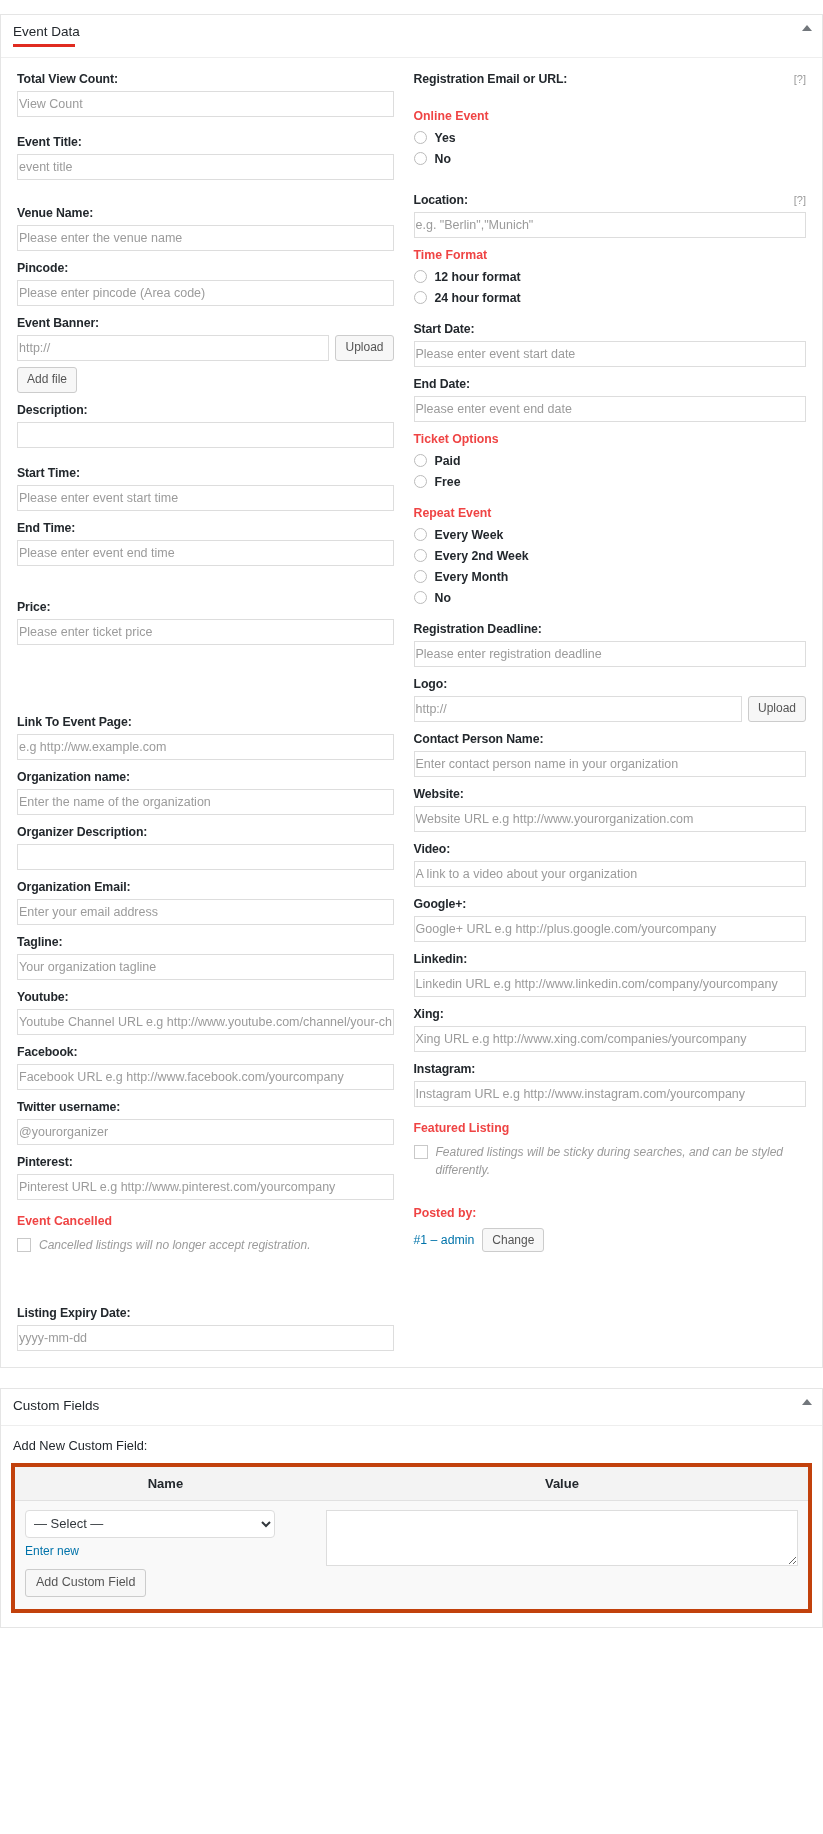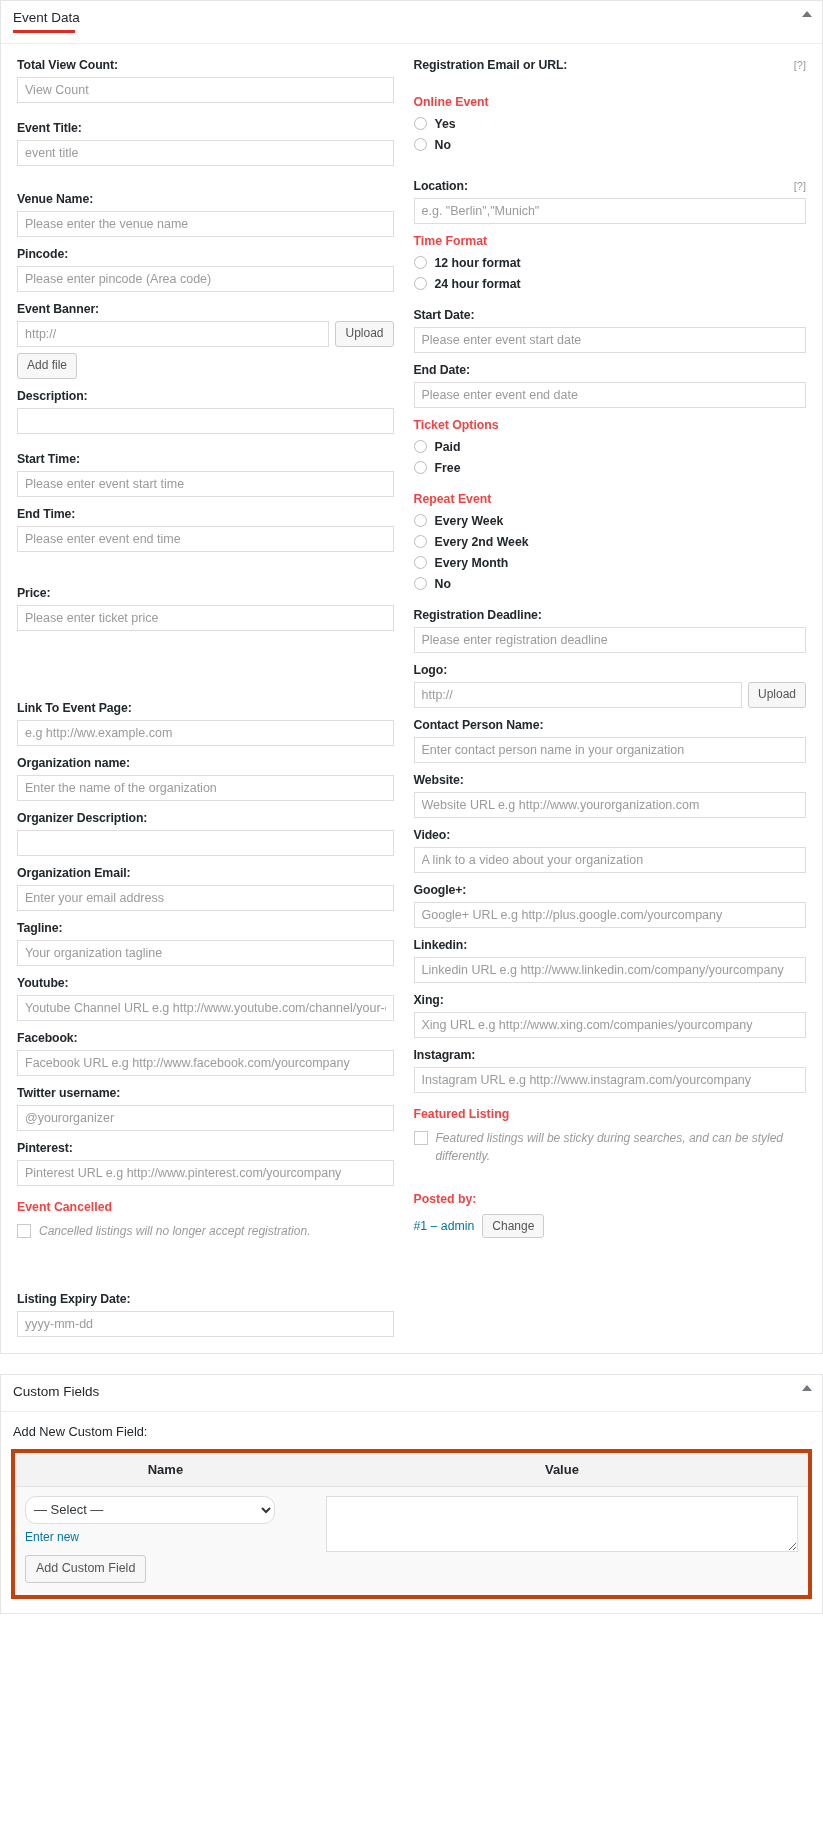--- a/index.html
+++ b/index.html
@@ -8,20 +8,21 @@
     background: #ffffff;
     font-family: "Liberation Sans", sans-serif;
     color: #23282d;
   }
   body { width: 823px; }
 
   .metabox {
     border: 1px solid #e5e5e5;
     background: #fff;
     margin-bottom: 20px;
+    margin-top: 14px;
   }
   .metabox-header {
     position: relative;
     border-bottom: 1px solid #eee;
     padding: 8px 12px 10px 12px;
     font-size: 13.5px;
     color: #23282d;
     line-height: 1.3;
   }
   .metabox-header .hdr-title { display: inline-block; }
@@ -70,21 +71,21 @@
   }
   .help-tip {
     color: #9a9a9a;
     font-size: 11px;
     font-weight: normal;
     cursor: pointer;
   }
   input[type="text"], input[type="email"], input.textlike {
     width: 100%;
     height: 26px;
-    padding: 3px 7px;
+    padding: 3px 1px;
     border: 1px solid #ddd;
     background: #fff;
     font-size: 12.5px;
     font-family: "Liberation Sans", sans-serif;
     color: #32373c;
     border-radius: 0;
     outline: none;
   }
   input::placeholder { color: #9b9b9b; opacity: 1; }
   input.focused {
@@ -211,21 +212,21 @@
   td.td-name { width: 38%; }
   select.cf-select {
     width: 250px;
     height: 28px;
     border: 1px solid #ddd;
     background: #fff;
     font-size: 13px;
     font-family: "Liberation Sans", sans-serif;
     color: #32373c;
     padding: 2px 4px;
-    border-radius: 11px;
+    border-radius: 4px;
   }
   a.enter-new {
     display: inline-block;
     margin-top: 6px;
     font-size: 12px;
     color: #0073aa;
     text-decoration: none;
     text-align: right;
   }
   .btn-addcf { margin-top: 10px; height: 28px; font-size: 12.5px; padding: 3px 10px; }

